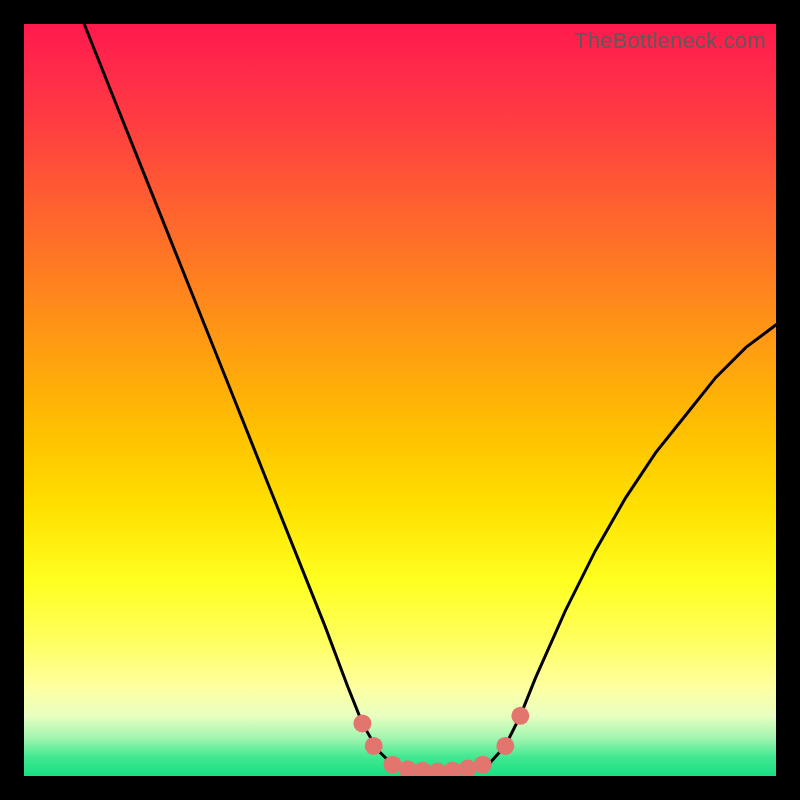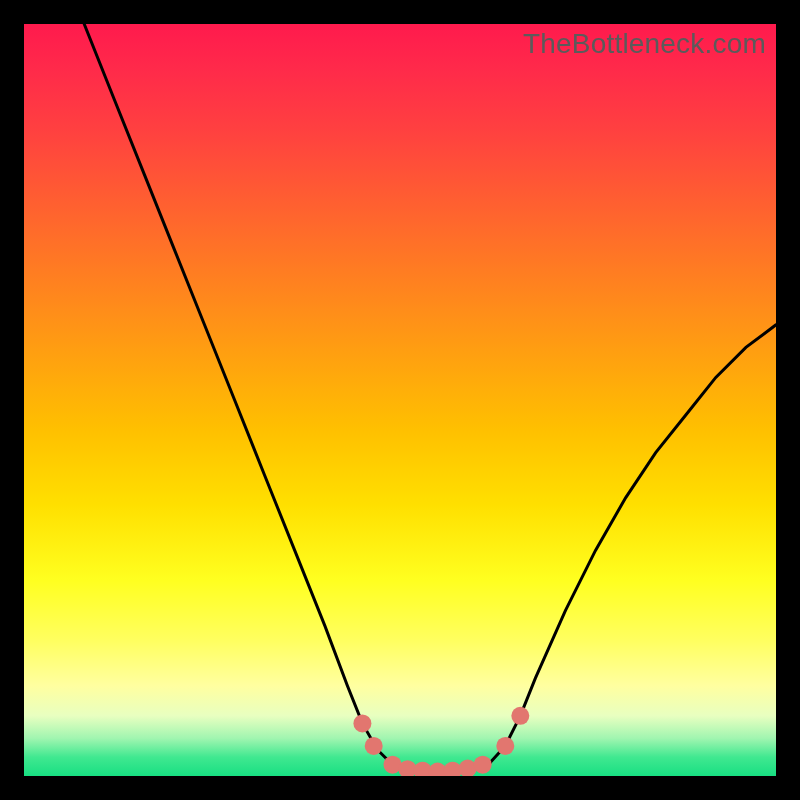--- a/index.html
+++ b/index.html
@@ -42,21 +42,21 @@
       #a0f5b0 95%,
       #40e890 97.5%,
       #18df82 100%
     );
   }
   .watermark {
     position: absolute;
     top: 4px;
     right: 10px;
     color: #5b5b5b;
-    font-size: 28px;
+    font-size: 22px;
     font-weight: 500;
     letter-spacing: 0.2px;
     user-select: none;
   }
   svg.curves {
     position: absolute;
     left: 0; top: 0;
     width: 752px;
     height: 752px;
   }

